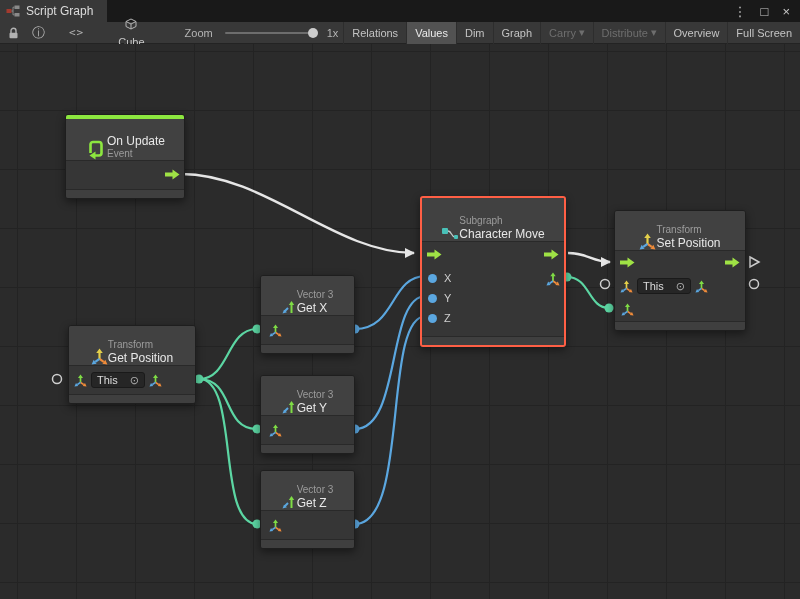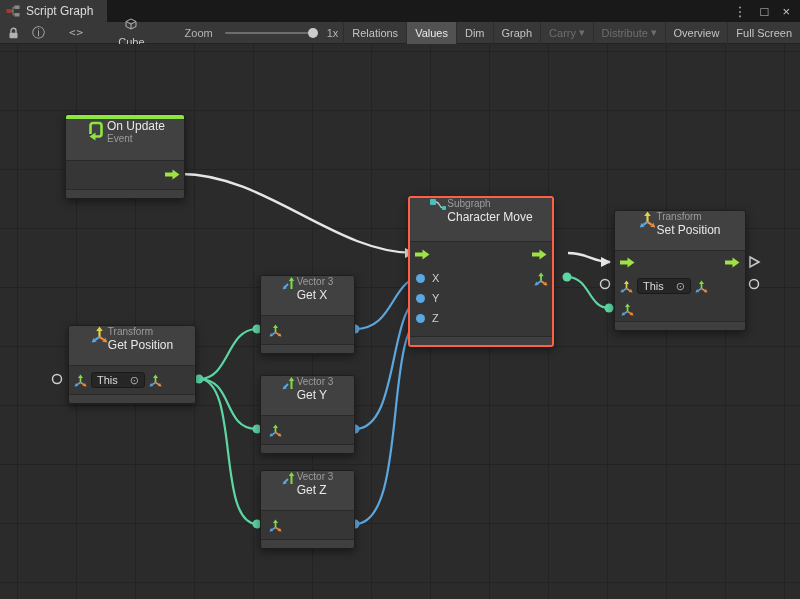--- a/index.html
+++ b/index.html
@@ -34,21 +34,21 @@
     position:absolute; left:0; top:44px; width:800px; height:555px; overflow:hidden;
     background-color:#2b2b2b;
     background-image: linear-gradient(#232323 1px, transparent 1px), linear-gradient(90deg, #232323 1px, transparent 1px);
     background-size:59px 59px; background-position:17px 7px;
   }
   .wires { position:absolute; left:0; top:0; }
   
   .node { position:absolute; background:#363636; border:1px solid #1e1e1e; border-radius:3px; box-shadow:0 3px 9px rgba(0,0,0,.45); }
   .node.selected { border:2px solid #ff5f45; }
   .green-cap { height:4px; background:#8ce63f; border-radius:2px 2px 0 0; }
-  .head { height:40px; background:#414141; border-bottom:1px solid #292929; display:flex; align-items:flex-start; justify-content:center; padding:0 6px; border-radius:2px 2px 0 0; }
+  .head { height:40px; background:#414141; border-bottom:1px solid #292929; display:flex; align-items:flex-end; justify-content:center; padding:0 6px; border-radius:2px 2px 0 0; }
   .tcol { display:flex; flex-direction:column; line-height:1.2; }
   .t1 { font-size:12px; color:#e8e8e8; }
   .t2 { font-size:10px; color:#9c9c9c; }
   .foot { height:9px; background:#3f3f3f; border-top:1px solid #292929; border-radius:0 0 2px 2px; }
   .row { display:flex; align-items:center; }
   .port-dot { width:9px; height:9px; border-radius:50%; background:#5ba7e0; flex:0 0 auto; }
   .port-label { font-size:11px; color:#cfcfcf; margin-left:7px; }
   .this-field { display:inline-flex; align-items:center; justify-content:space-between; gap:9px; background:#262626; border:1px solid #1a1a1a; border-radius:3px; height:16px; padding:0 5px; font-size:11px; color:#dcdcdc; min-width:54px; }
   .this-field .target { color:#b0b0b0; font-size:11px; line-height:1; }
 </style>
@@ -293,21 +293,21 @@
             <polygon points="7,0.5 4.3,4.2 9.7,4.2" fill="#7fdc45"></polygon>
           <line x1="7" y1="9" x2="10.5" y2="11.5" stroke="#f08c3a" stroke-width="1.8"></line>
             <polygon points="13.5,13.5 9.4,12.9 11.8,9.6" fill="#f08c3a"></polygon>
           <line x1="7" y1="9" x2="3.5" y2="11.5" stroke="#5ba7e0" stroke-width="1.8"></line>
             <polygon points="0.5,13.5 2.2,9.6 4.6,12.9" fill="#5ba7e0"></polygon>
         </svg>
       </div>
       <div class="foot"></div>
     </div>
 
-    <div class="node selected" style="left:408px; top:152px; width:146px;">
+    <div class="node selected" style="left:420px; top:152px; width:146px;">
       <div class="head" style="height:44px;">
         <svg width="18" height="14" viewBox="0 0 18 14">
           <rect x="1" y="1" width="6" height="6" rx="1" fill="#49c1b8"></rect>
           <path d="M7 4 C11 4 10 10 14 10" stroke="#c2cbcb" fill="none" stroke-width="1.3"></path>
           <rect x="13" y="8" width="4" height="4" rx="1" fill="#49c1b8"></rect>
         </svg>
         <div class="tcol">
           <span class="t2">Subgraph</span>
           <span class="t1">Character Move</span>
         </div>

